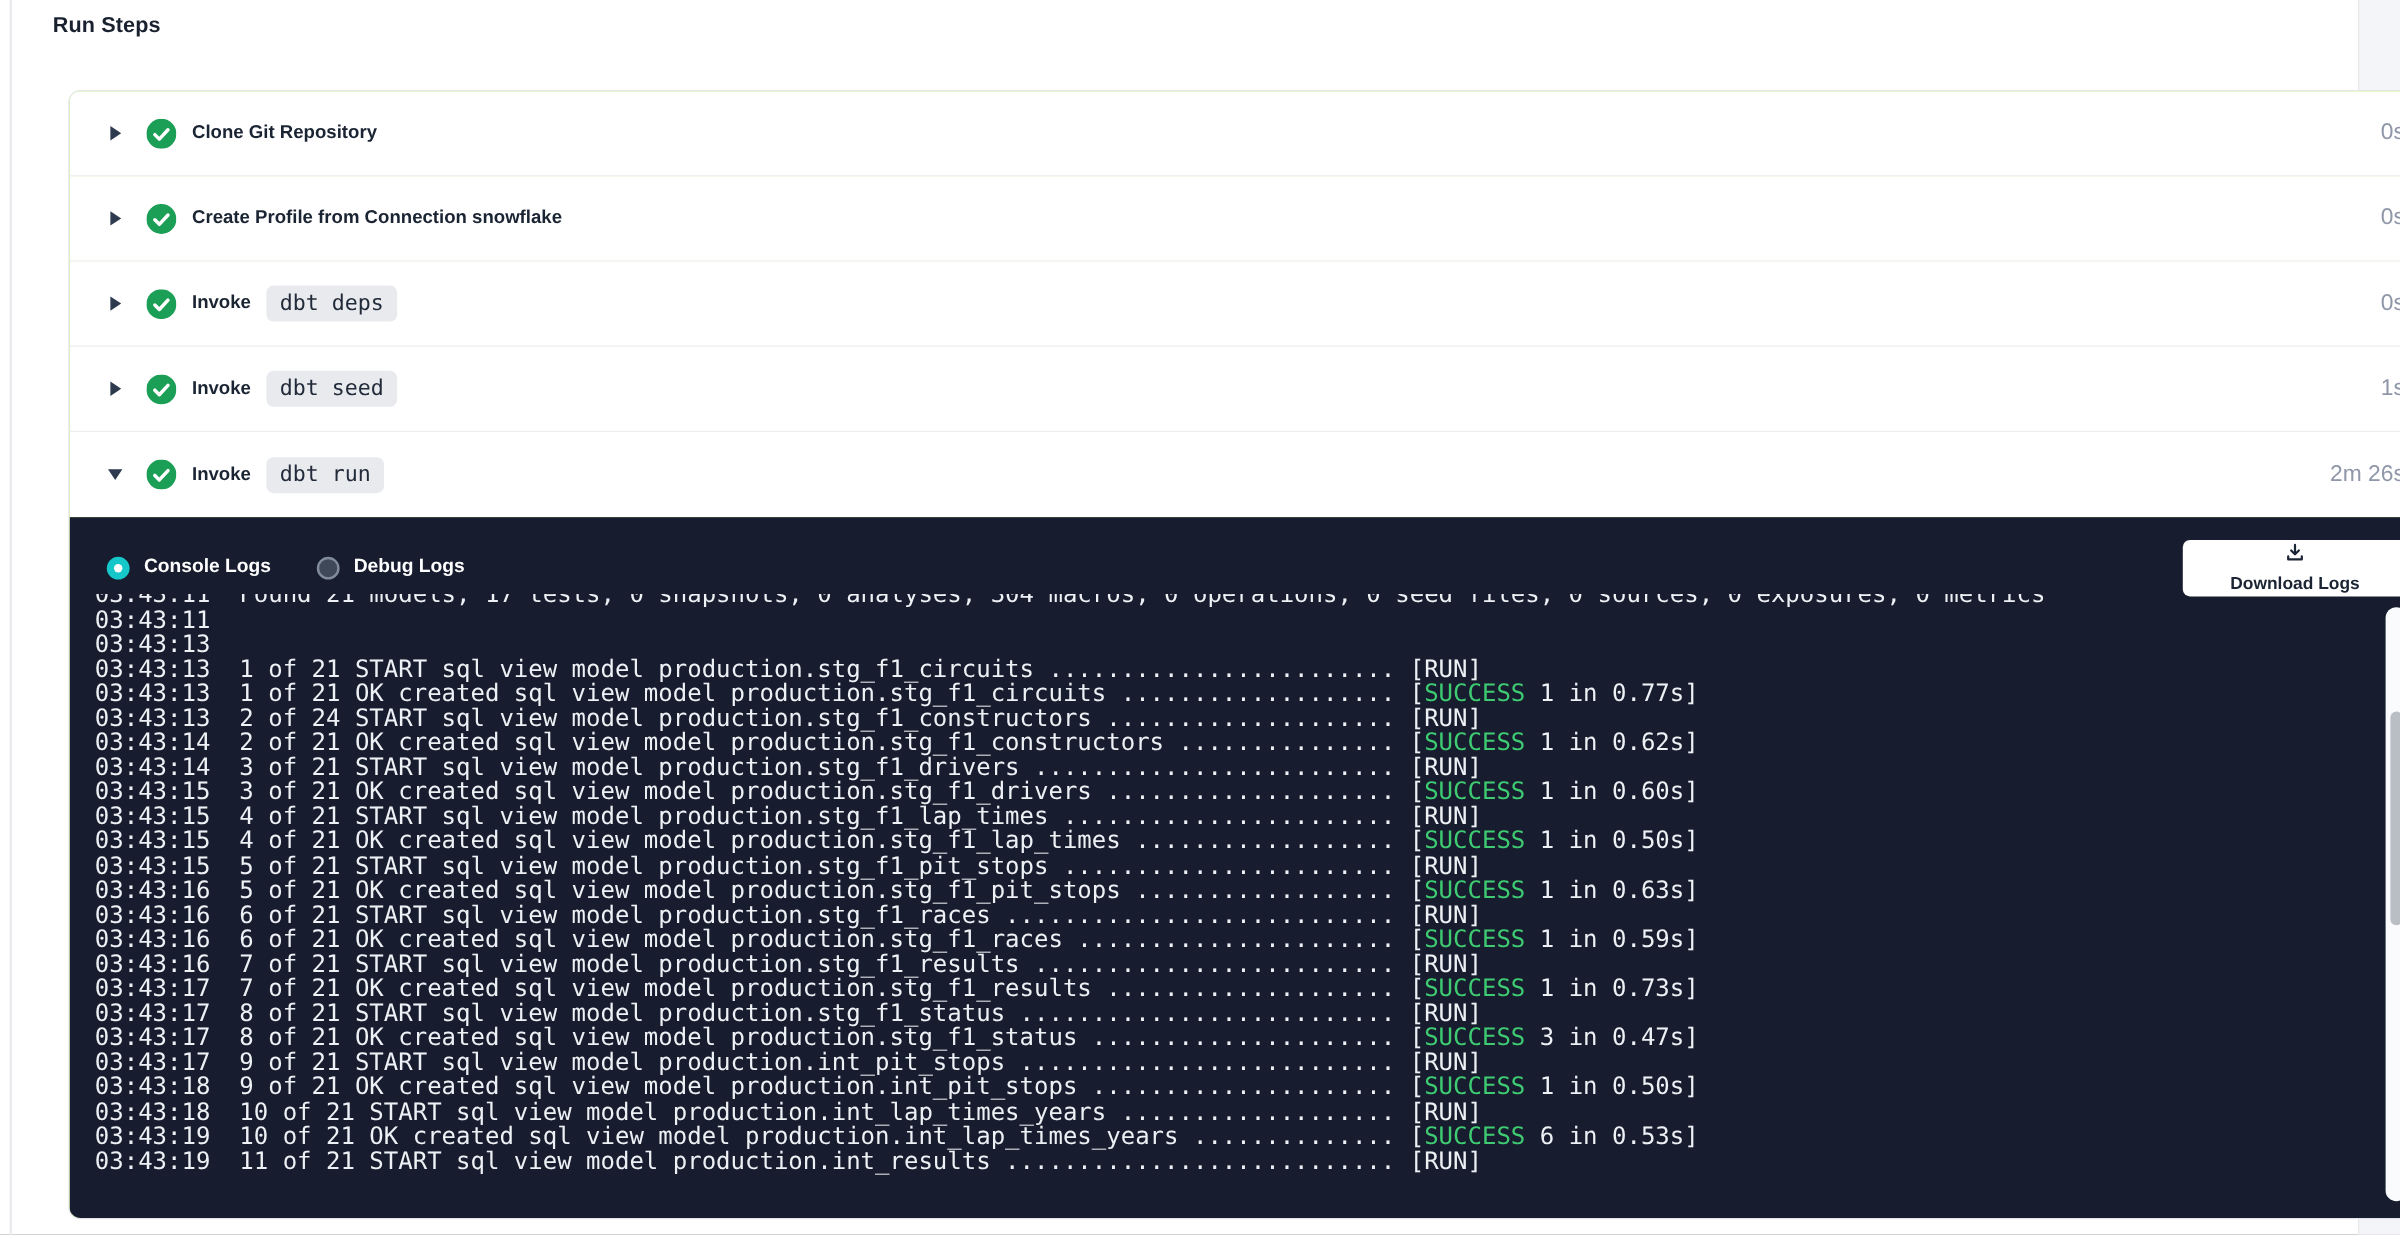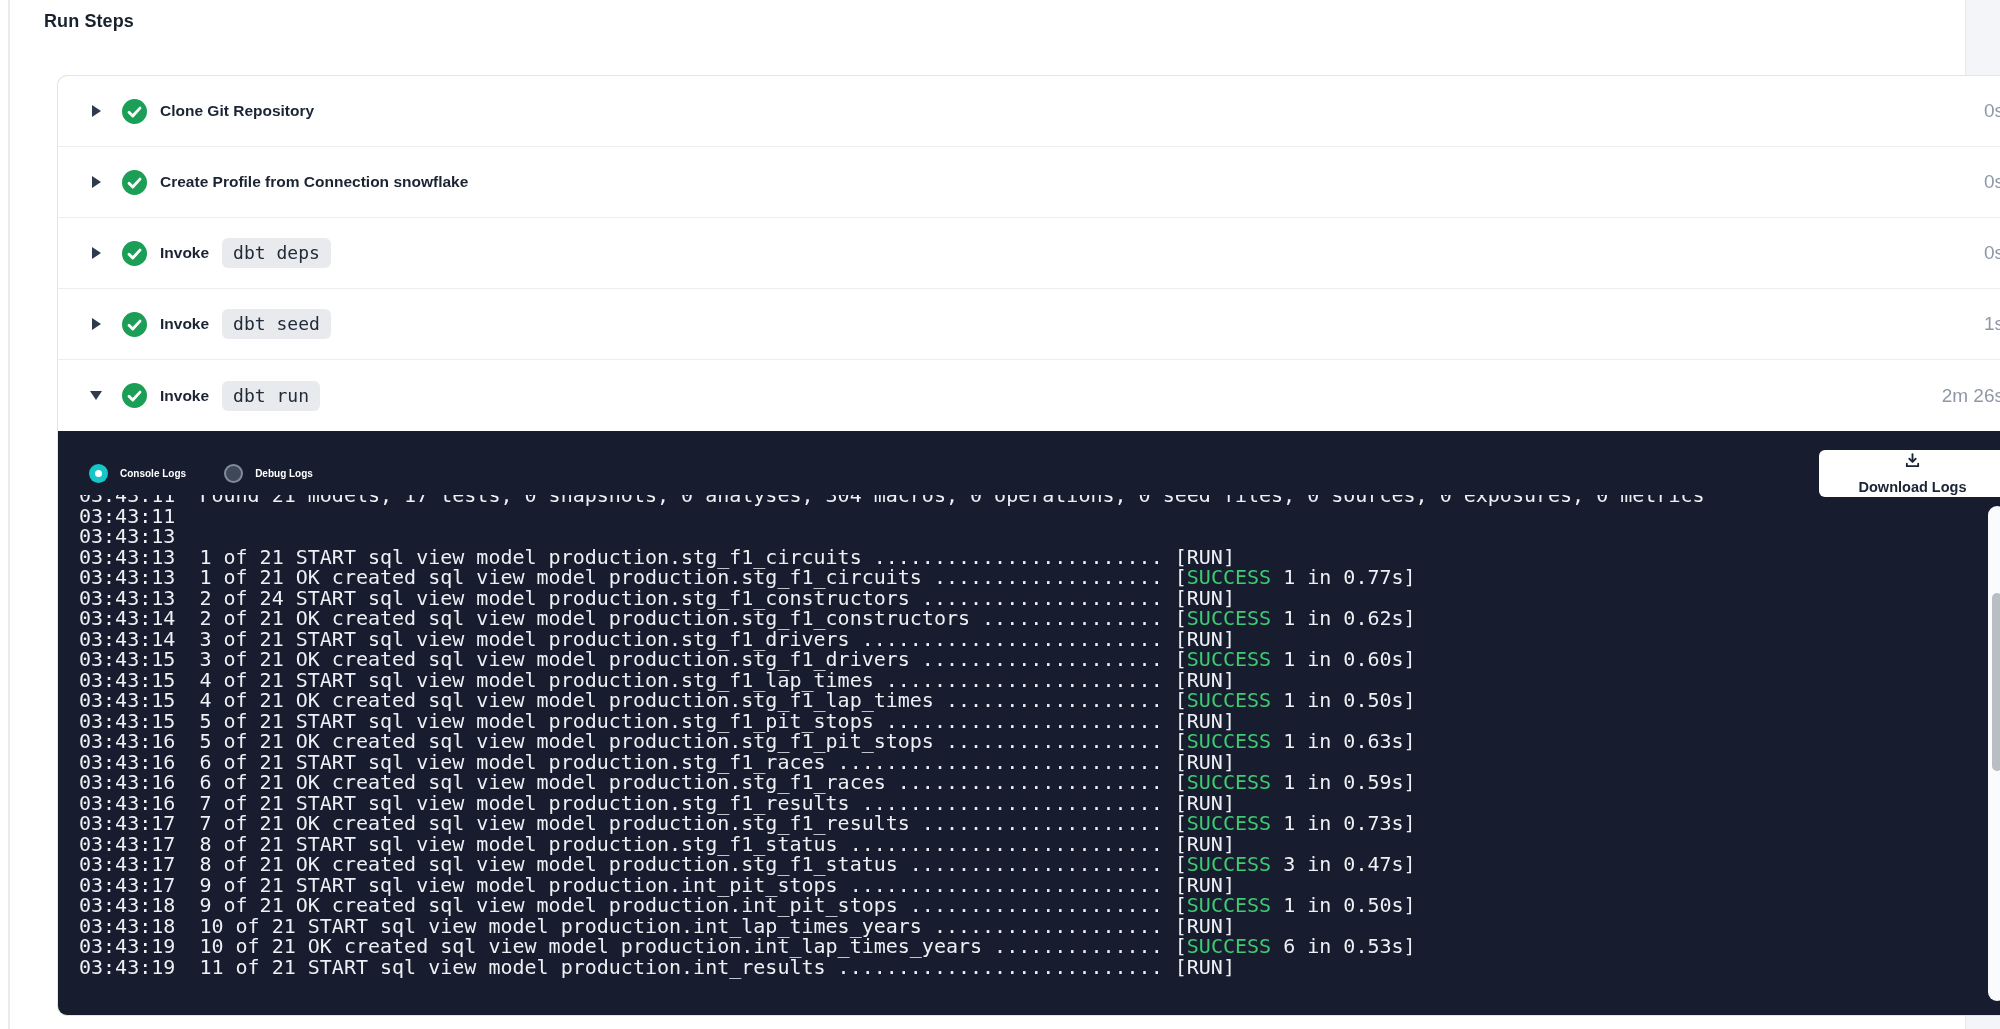--- a/index.html
+++ b/index.html
@@ -32,21 +32,21 @@
   }
   .duration { margin-left:auto; color:#8f97a8; font-size:19px; }
 
   .console { position:relative; height:584px; background:#171d2e; }
   .console-header { display:flex; align-items:center; height:72px; padding:12px 20px 0 31px; }
   .radio-opt { display:flex; align-items:center; margin-right:38px; cursor:pointer; }
   .radio-circle { width:19px; height:19px; border-radius:50%; margin-right:12px; position:relative; flex:0 0 auto; }
   .radio-circle.on { background:#16c7c9; }
   .radio-circle.on::after { content:""; position:absolute; left:6px; top:6px; width:7px; height:7px; border-radius:50%; background:#ffffff; }
   .radio-circle.off { background:#3e4858; border:2px solid #818b9b; }
-  .radio-label { color:#ffffff; font-size:10px; font-weight:700; }
+  .radio-label { color:#ffffff; font-size:16px; font-weight:700; }
   .download-btn {
     margin-left:auto; width:187px; height:47px; background:#ffffff; border:none; border-radius:6px;
     display:flex; align-items:center; justify-content:center; gap:10px; cursor:pointer;
     color:#1a2433; font-family:"Liberation Sans", sans-serif; font-size:14.5px; font-weight:600;flex-direction:column;
   }
   .log-wrap { position:absolute; left:21px; right:150px; top:64px; height:512px; overflow:hidden; }
   .log-lines { margin-top:-10px; }
   .log-line { white-space:pre; font-family:"DejaVu Sans Mono", monospace; font-size:20px; line-height:20.5px; color:#edf0f4; }
   .log-line .green { color:#3ecb72; }
   .scroll-track { position:absolute; right:20px; top:75px; width:18px; height:495px; background:#fafbfc; border-radius:9px; }

